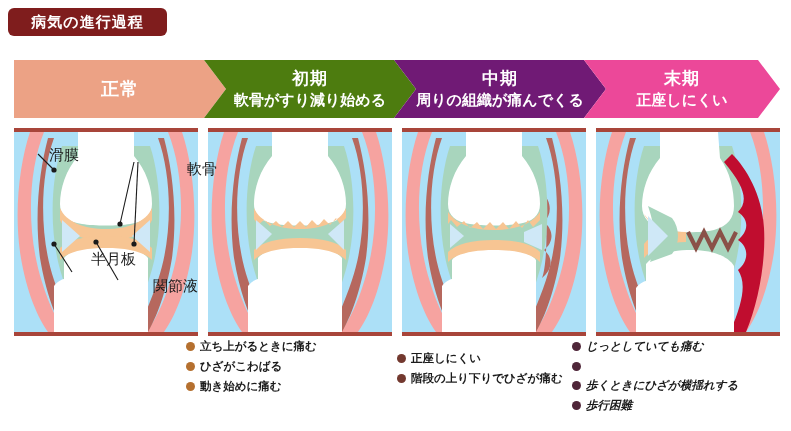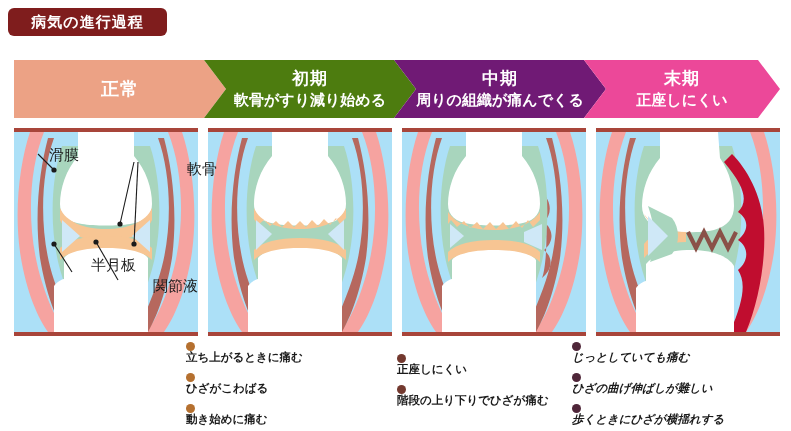--- a/index.html
+++ b/index.html
@@ -73,21 +73,21 @@
 
   
   .lists { position: absolute; left: 0; top: 340px; width: 791px; height: 91px; }
   .list { position: absolute; top: 0; }
   .list-0 { left: 186px; }
   .list-1 { left: 397px; margin-top: 12px; }
   .list-2 { left: 572px; font-style: italic; }
   .list-item {
     display: flex; align-items: flex-start;
     font-size: 11.5px; font-weight: bold; color: #1b1b1b;
-    line-height: 1.1; margin-bottom: 7.5px; white-space: nowrap; flex-direction: column;
+    line-height: 1.1; margin-bottom: 7.5px; white-space: nowrap;
   }
   .dot {
     width: 9px; height: 9px; border-radius: 50%;
     margin-right: 5px; margin-top: 2px; flex: 0 0 auto;
   }
 </style>
 </head>
 <body>
 
 <div id="root">
@@ -236,21 +236,21 @@
           <path d="M52 84 L72 104 L52 124 Z" fill="#cfe8f7"></path>
 
           <path d="M92 100 L100 116 L108 100 L116 116 L124 100 L132 116 L140 100" stroke="#8a5148" stroke-width="4.2" fill="none" stroke-linejoin="miter"></path>
           <path d="M40 156 C46 148 56 146 62 152 L62 200 L40 200 Z" fill="#ffffff"></path>
         </svg>
       </div>
     </div>
 
     <div class="callout cal-katsumaku" style="top:18px;left:2px">滑膜</div>
     <div class="callout cal-nankotsu" style="top:32px;left:140px">軟骨</div>
-    <div class="callout cal-hangetsu" style="top:128px;left:44px">半月板</div>
+    <div class="callout cal-hangetsu" style="top:122px;left:44px">半月板</div>
     <div class="callout cal-kansetsu" style="top:149px;left:106px">関節液</div>
   </div>
 
   <div class="lists">
 
     <div class="list list-0">
       <div class="list-item">
         <span class="dot" style="background:#b5702f"></span>
         <span>立ち上がるときに痛む</span>
       </div>
@@ -275,21 +275,20 @@
       </div>
     </div>
 
     <div class="list list-2">
       <div class="list-item">
         <span class="dot" style="background:#4f2639"></span>
         <span>じっとしていても痛む</span>
       </div>
       <div class="list-item">
         <span class="dot" style="background:#4f2639"></span>
-        <span>ひざの曲げ伸ばしが難しい</span>
       </div>
       <div class="list-item">
         <span class="dot" style="background:#4f2639"></span>
         <span>歩くときにひざが横揺れする</span>
       </div>
       <div class="list-item">
         <span class="dot" style="background:#4f2639"></span>
         <span>歩行困難</span>
       </div>
     </div>

